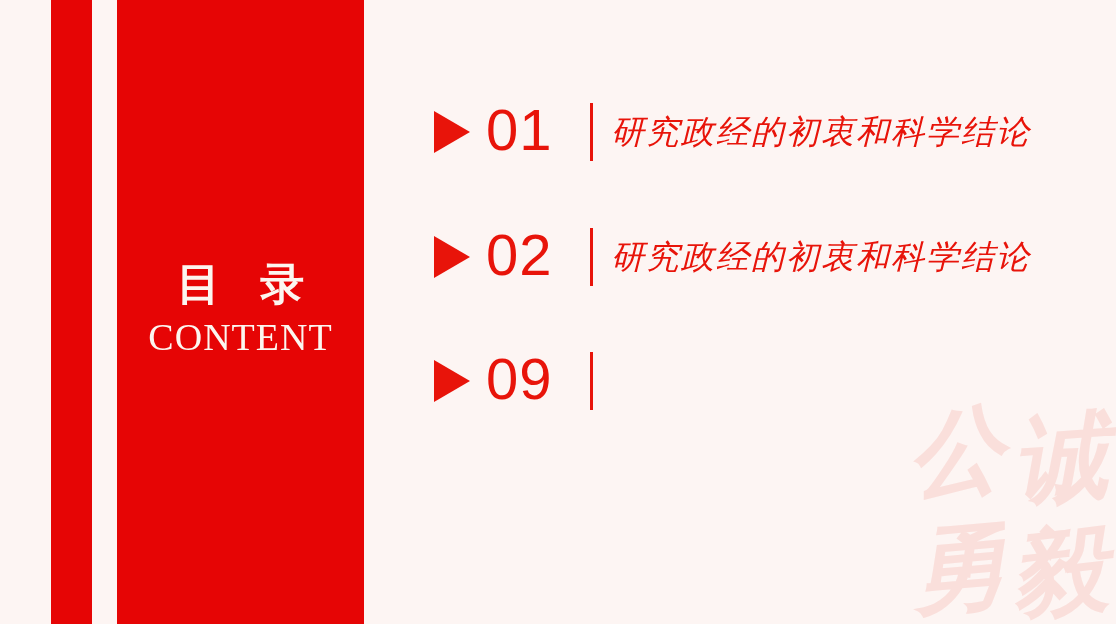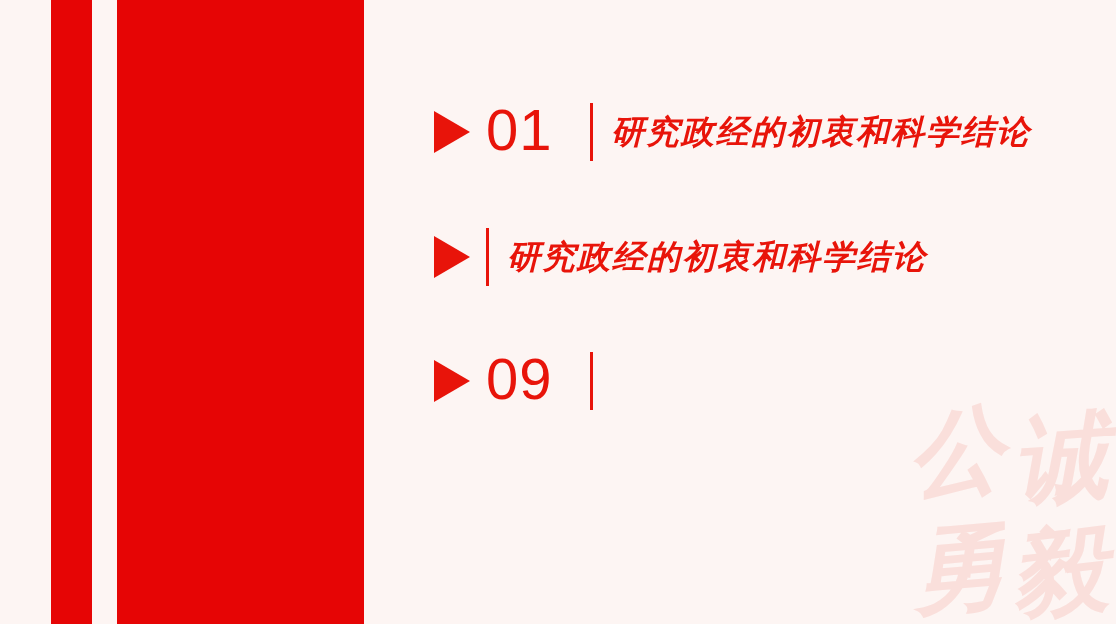--- a/index.html
+++ b/index.html
@@ -135,36 +135,40 @@
     width:3px;
     height:58px;
     background:#e8140a;
     margin-right:18px;
   }
 
   .row-text {
     flex:1 1 auto;
     font-family:"DejaVu Serif", serif;
     font-size:33px;
-    font-weight:700;
+    font-weight:400;
     font-style:italic;
     color:#e8140a;
     letter-spacing:2px;
     white-space:nowrap;
     line-height:1.1;
   }
 </style>
 </head>
 <body>
 
 <div class="slide">
 
   <div class="bar-thin"></div>
   <div class="panel-main"></div>
 
+  <div class="title-block">
+    <span class="title-cn">目 录</span>
+    <span class="title-en">CONTENT</span>
+  </div>
 
   <div class="watermark">
     <span class="wm-1">公</span>
     <span class="wm-2">诚</span>
     <span class="wm-3">勇</span>
     <span class="wm-4">毅</span>
   </div>
 
   <div class="rows">
 
@@ -178,20 +182,21 @@
       <span class="row-divider"></span>
       <span class="row-text">研究政经的初衷和科学结论</span>
     </div>
 
     <div class="row row-2">
       <span class="tri-icon">
         <svg width="40" height="46" viewBox="0 0 40 46" aria-hidden="true">
           <polygon points="2,2 38,23 2,44" fill="#e8140a"></polygon>
         </svg>
       </span>
+      <span class="row-num">02</span>
       <span class="row-divider"></span>
       <span class="row-text">研究政经的初衷和科学结论</span>
     </div>
 
     <div class="row row-3">
       <span class="tri-icon">
         <svg width="40" height="46" viewBox="0 0 40 46" aria-hidden="true">
           <polygon points="2,2 38,23 2,44" fill="#e8140a"></polygon>
         </svg>
       </span>

